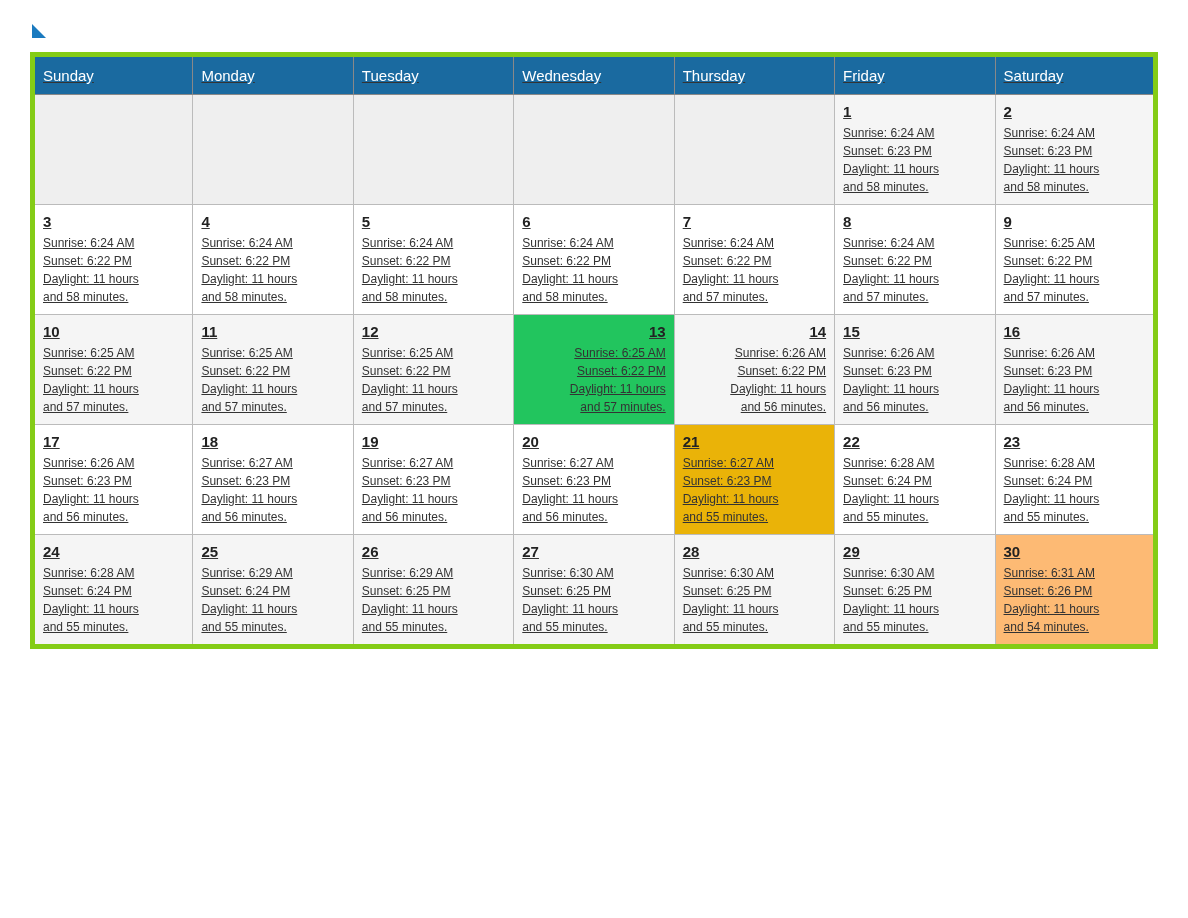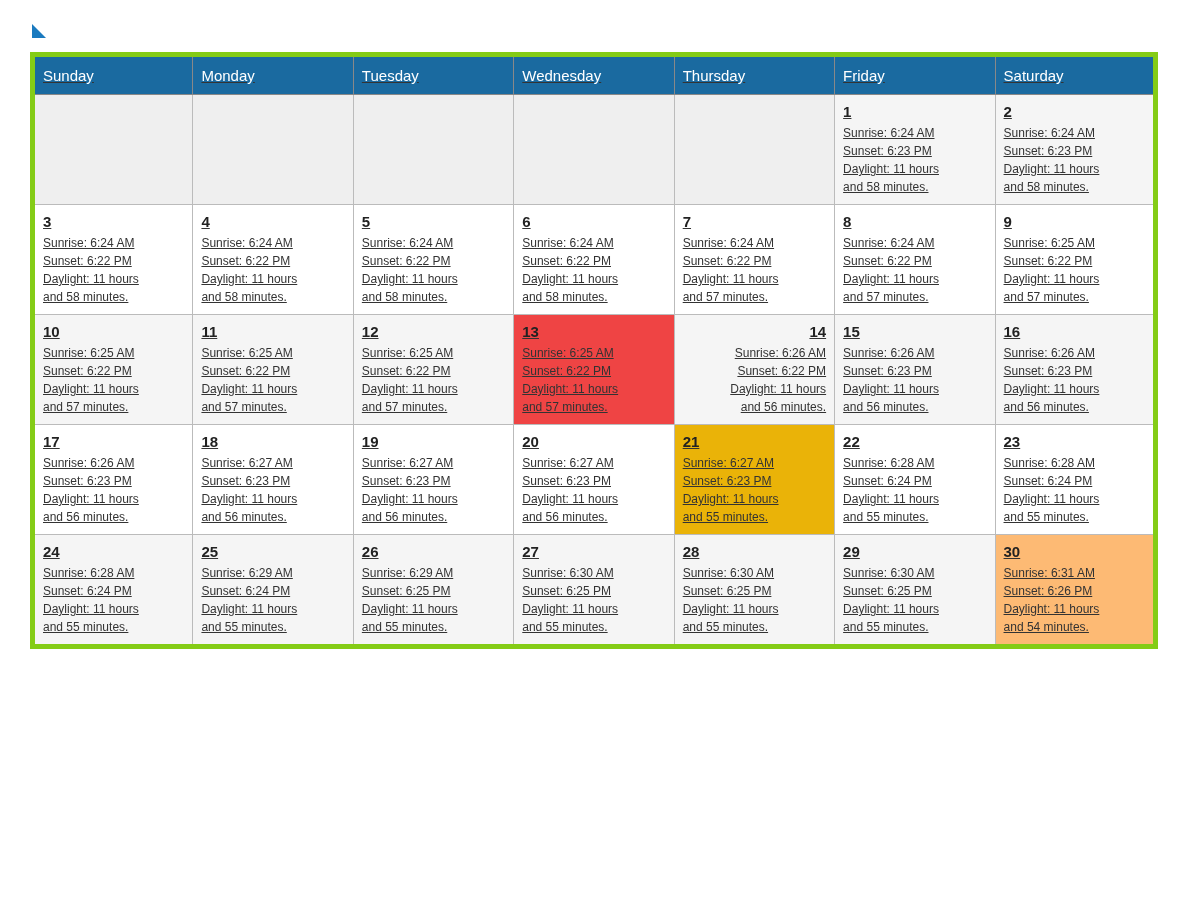--- a/index.html
+++ b/index.html
@@ -223,21 +223,21 @@
 Daylight: 11 hours
 and 57 minutes.</div>
         </td>
         <td style="background: rgb(245, 245, 245);">
           <span class="day-num">12</span>
           <div class="day-info" style="white-space: pre-line;">Sunrise: 6:25 AM
 Sunset: 6:22 PM
 Daylight: 11 hours
 and 57 minutes.</div>
         </td>
-        <td style="background: #ef4444;">
+        <td style="background: #22c55e; text-align: right;">
           <span class="day-num">13</span>
           <div class="day-info" style="white-space: pre-line;">Sunrise: 6:25 AM
 Sunset: 6:22 PM
 Daylight: 11 hours
 and 57 minutes.</div>
         </td>
         <td style="background: rgb(245, 245, 245); text-align: right;">
           <span class="day-num">14</span>
           <div class="day-info" style="white-space: pre-line;">Sunrise: 6:26 AM
 Sunset: 6:22 PM

